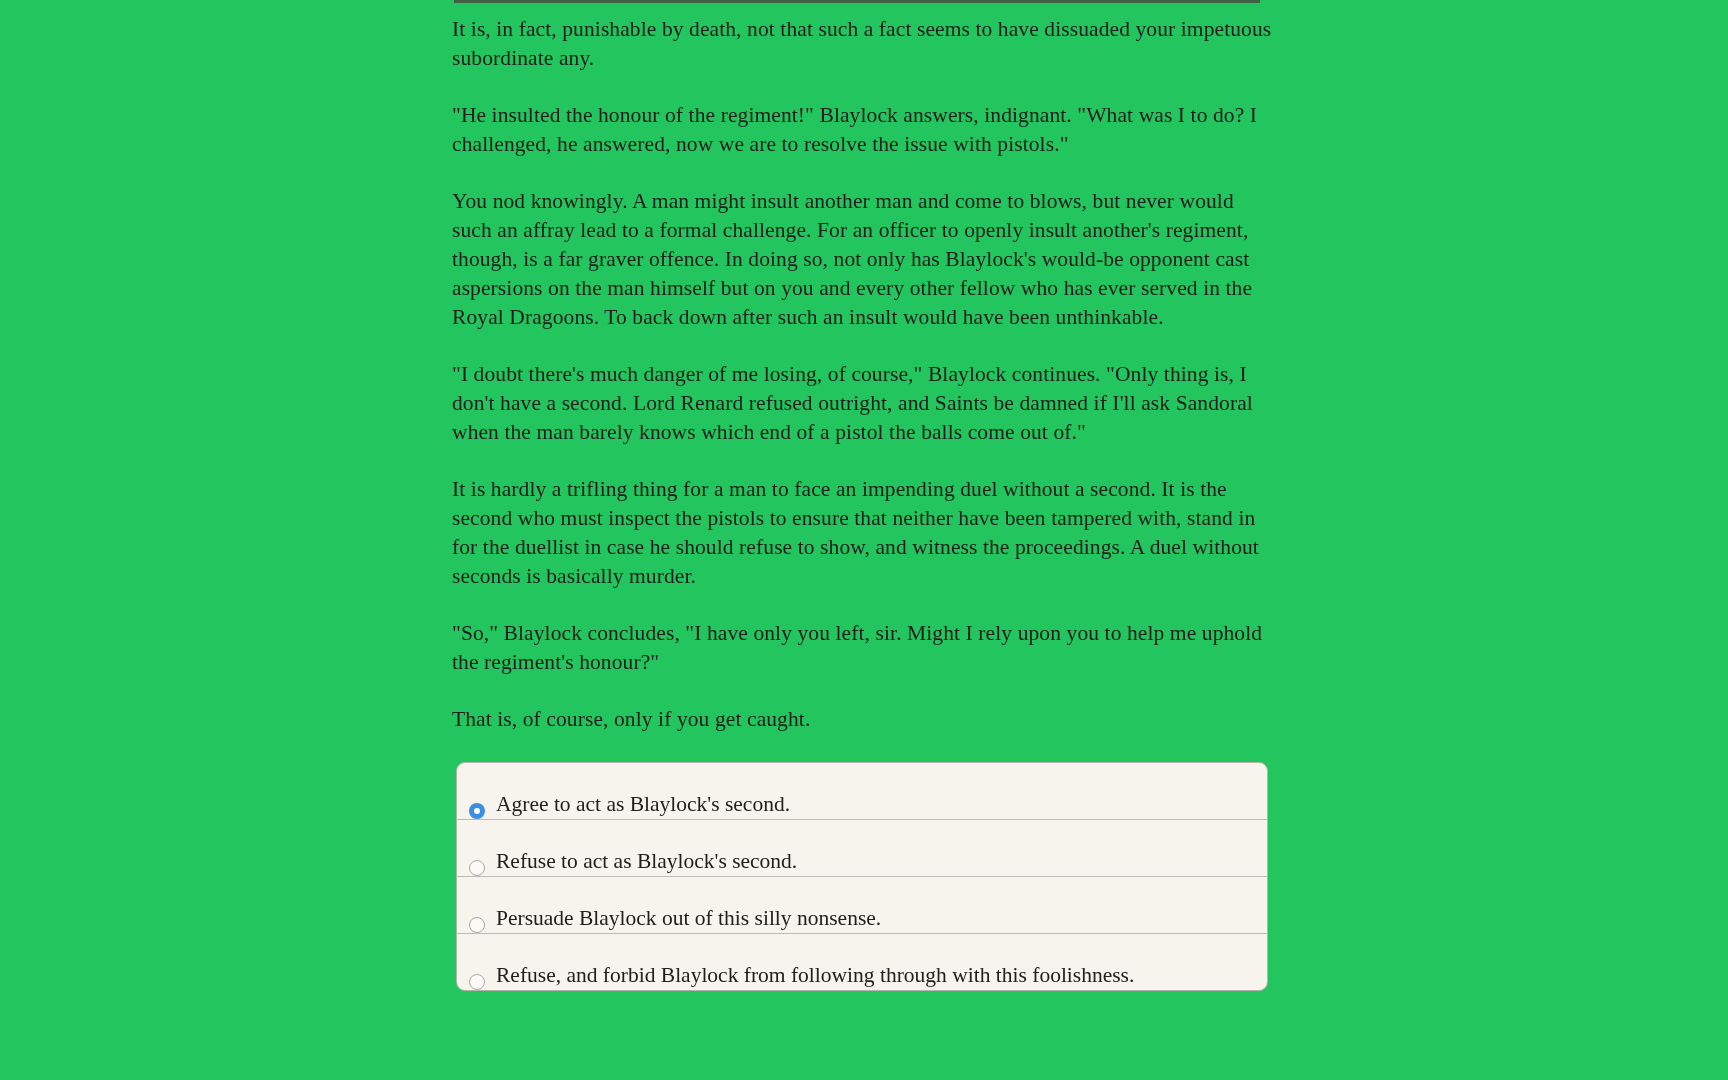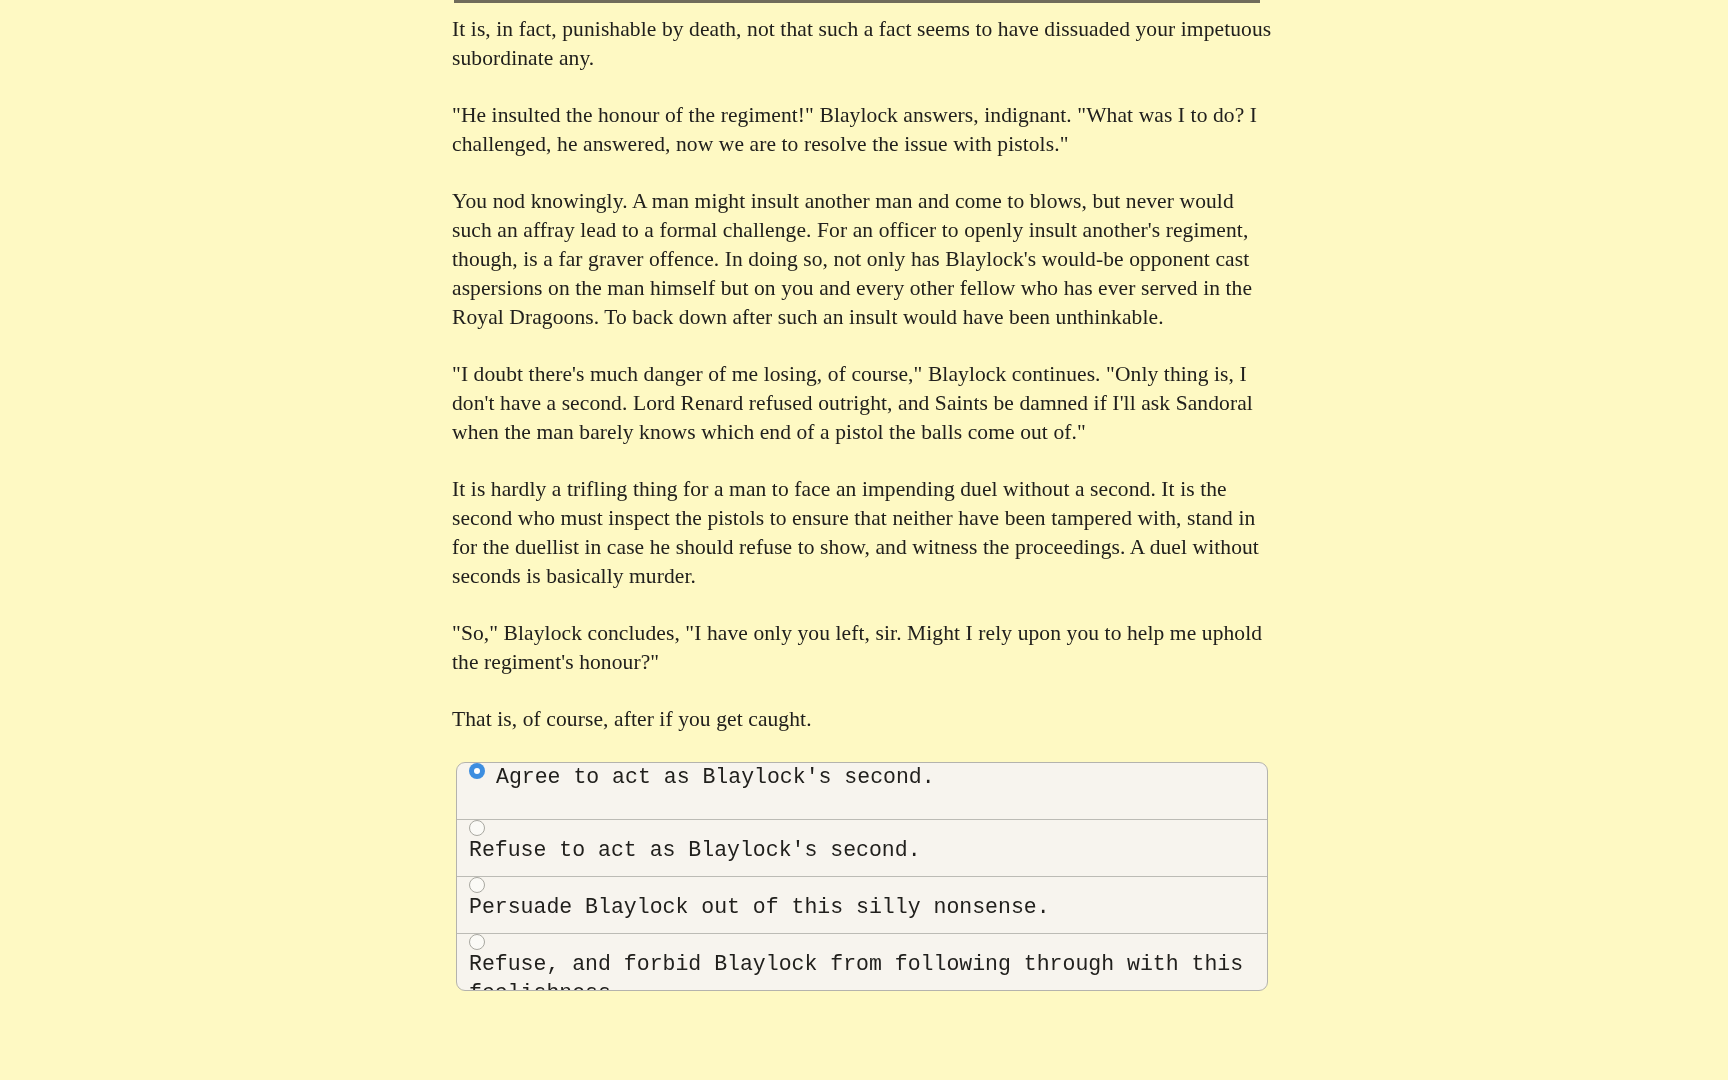--- a/index.html
+++ b/index.html
@@ -5,21 +5,21 @@
   html, body {
     margin: 0;
     padding: 0;
     background: #f4f1ea;
   }
   .viewport {
     position: relative;
     width: 1728px;
     height: 1080px;
     overflow: hidden;
-    background: #fef9c3;
+    background: #22c55e;
     font-family: "Liberation Serif", serif;
     color: #21201d;
   }
   .column {
     width: 824px;
     margin: 0 auto;
   }
   
   .clipped-line {
     width: 806px;
@@ -41,29 +41,27 @@
     width: 812px;
     margin: 5px 0 0 4px;
     border: 1.5px solid #b4b3ad;
     border-radius: 9px;
     background: #f7f4ee;
     overflow: hidden;
     box-sizing: border-box;
   }
   .choice-row {
     display: flex;
-    align-items: flex-start;
+    align-items: flex-end;
     height: 56px;
     padding: 0 16px 0 12px;
     cursor: pointer;
-    font-family: Liberation Mono, monospace;
   }
   .choice-row + .choice-row {
     border-top: 1px solid #bcbbb5;
-    flex-direction: column;
   }
   .radio {
     width: 16px;
     height: 16px;
     border-radius: 50%;
     margin-right: 11px;
     flex: none;
     box-sizing: border-box;
     position: relative;
   }
@@ -95,21 +93,21 @@
 <div class="viewport">
   <div class="column">
     <div class="clipped-line"></div>
     <article class="story" id="story">
         <p>It is, in fact, punishable by death, not that such a fact seems to have dissuaded your impetuous subordinate any.</p>
         <p>"He insulted the honour of the regiment!" Blaylock answers, indignant. "What was I to do? I challenged, he answered, now we are to resolve the issue with pistols."</p>
         <p>You nod knowingly. A man might insult another man and come to blows, but never would such an affray lead to a formal challenge. For an officer to openly insult another's regiment, though, is a far graver offence. In doing so, not only has Blaylock's would-be opponent cast aspersions on the man himself but on you and every other fellow who has ever served in the Royal Dragoons. To back down after such an insult would have been unthinkable.</p>
         <p>"I doubt there's much danger of me losing, of course," Blaylock continues. "Only thing is, I don't have a second. Lord Renard refused outright, and Saints be damned if I'll ask Sandoral when the man barely knows which end of a pistol the balls come out of."</p>
         <p>It is hardly a trifling thing for a man to face an impending duel without a second. It is the second who must inspect the pistols to ensure that neither have been tampered with, stand in for the duellist in case he should refuse to show, and witness the proceedings. A duel without seconds is basically murder.</p>
         <p>"So," Blaylock concludes, "I have only you left, sir. Might I rely upon you to help me uphold the regiment's honour?"</p>
-        <p>That is, of course, after if you get caught.</p>
+        <p>That is, of course, only if you get caught.</p>
       </article>
     <form class="choice-box" id="choice-box">
         <label class="choice-row">
           <span class="radio selected"></span>
           <span class="choice-label">Agree to act as Blaylock's second.</span>
         </label>
         <label class="choice-row">
           <span class="radio unselected"></span>
           <span class="choice-label">Refuse to act as Blaylock's second.</span>
         </label>

